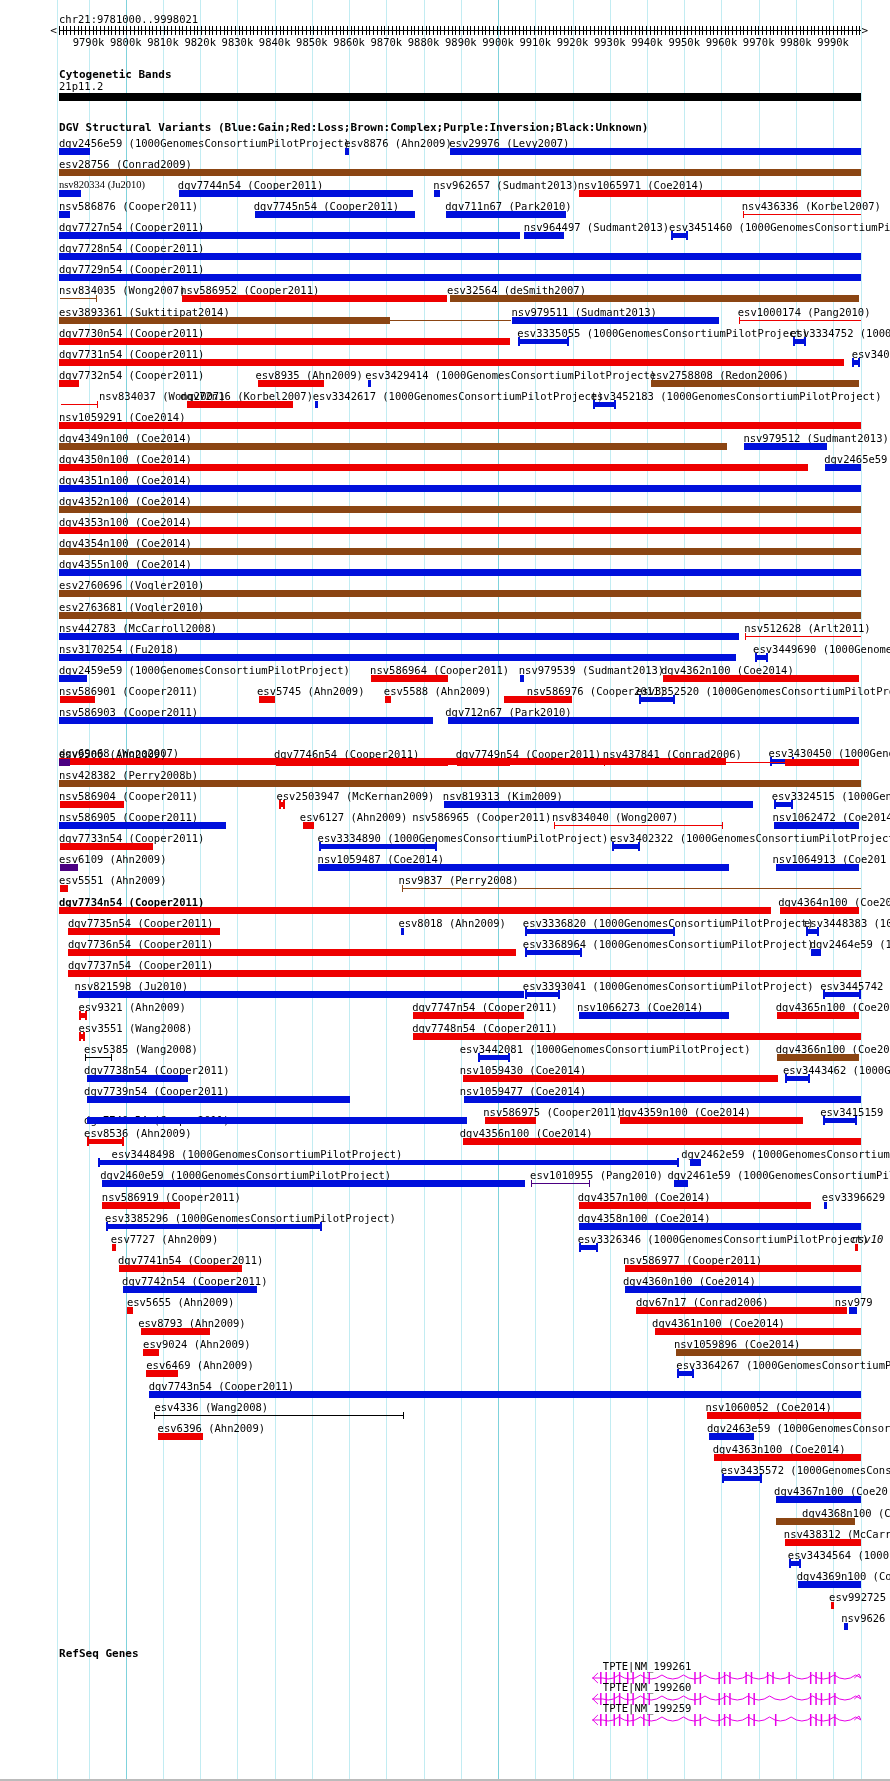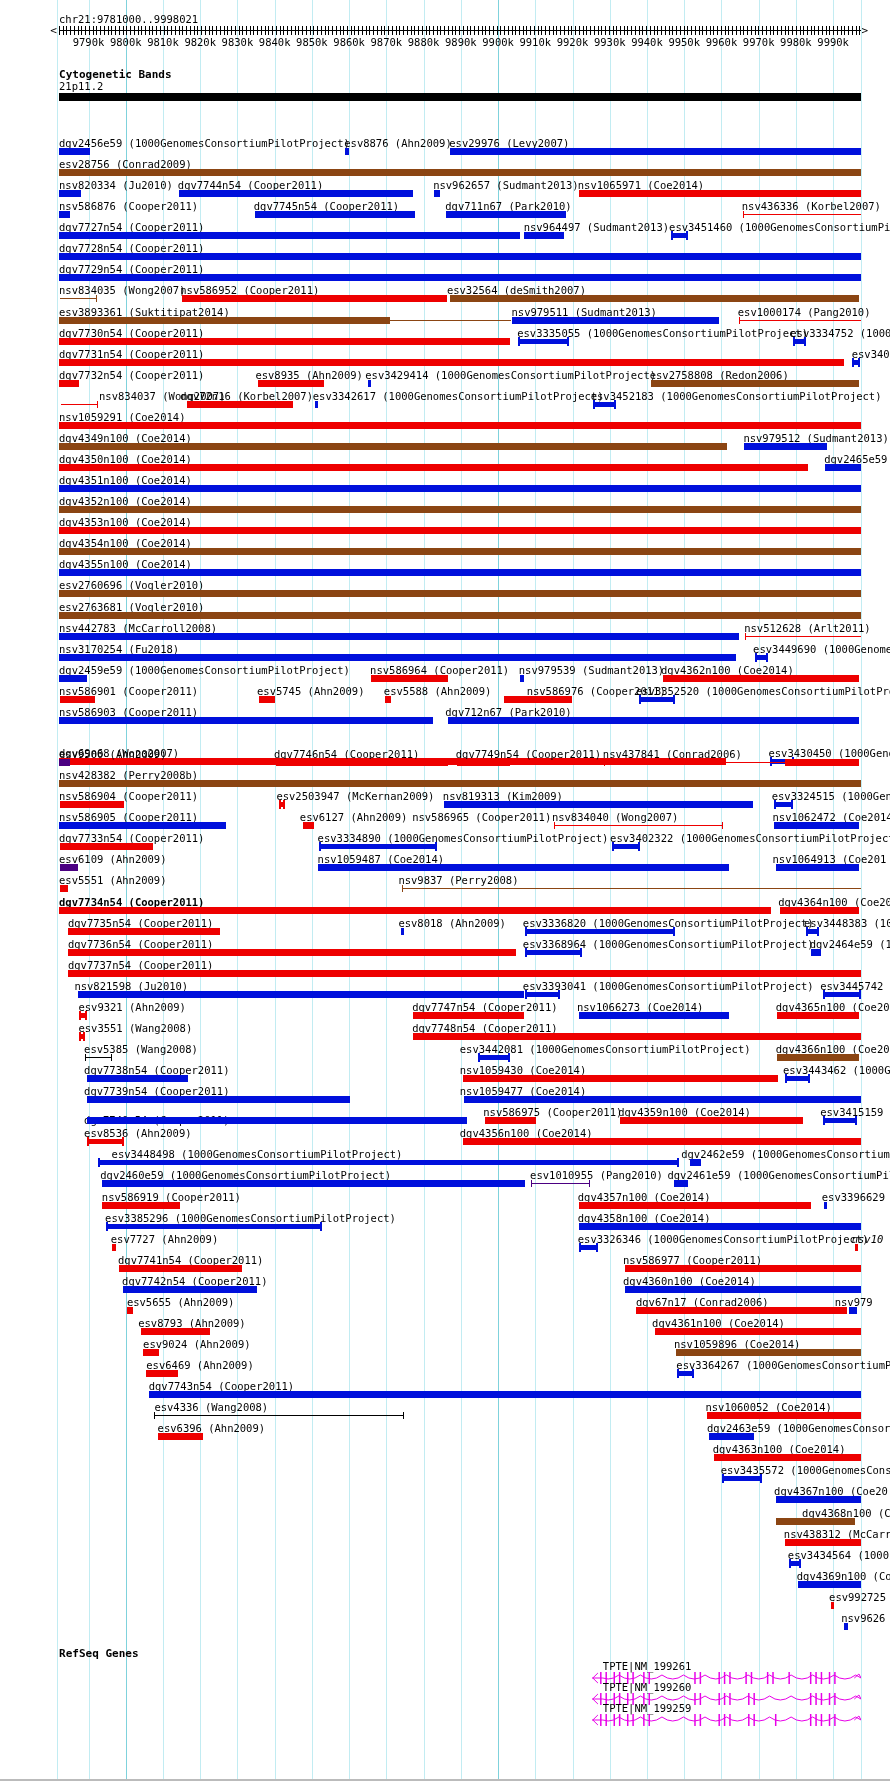--- a/index.html
+++ b/index.html
@@ -89,35 +89,36 @@
         <span class="tick-label" style="left: 82.4805%;">9960k</span>
         <span class="tick-label" style="left: 87.0883%;">9970k</span>
         <span class="tick-label" style="left: 91.6962%;">9980k</span>
         <span class="tick-label" style="left: 96.304%;">9990k</span>
       </div>
 
     <div class="hdr" style="top:68px;left:0.5%">Cytogenetic Bands</div>
     <div class="txt" style="top:80px;left:0.5%">21p11.2</div>
     <div id="cyto-bar" style="background: rgb(0, 0, 0);"></div>
 
+    <div class="hdr" style="top:121px;left:0.5%">DGV Structural Variants (Blue:Gain;Red:Loss;Brown:Complex;Purple:Inversion;Black:Unknown)</div>
     <div id="dgv-rows">
         <div class="trow" style="top: 137px;">
           <span class="flabel" style="left: 0.5%;">dgv2456e59 (1000GenomesConsortiumPilotProject)</span>
           <span class="flabel" style="left: 35.8%;">esv8876 (Ahn2009)</span>
           <span class="flabel" style="left: 48.8%;">esv29976 (Levy2007)</span>
           <div class="vb-solid" style="left: 0.5%; width: 3.8%; background: rgb(0, 16, 220);"></div>
           <div class="vb-solid" style="left: 35.9%; width: 0.5%; background: rgb(0, 16, 220);"></div>
           <div class="vb-solid" style="left: 48.9%; width: 50.9%; background: rgb(0, 16, 220);"></div>
         </div>
         <div class="trow" style="top: 158.07px;">
           <span class="flabel" style="left: 0.5%;">esv28756 (Conrad2009)</span>
           <div class="vb-solid" style="left: 0.5%; width: 99.3%; background: rgb(139, 69, 19);"></div>
         </div>
         <div class="trow" style="top: 179.14px;">
-          <span class="flabel" style="left: 0.5%;">nsv820334 (Ju2010)</span>
+          <span class="flabel" style="left: 0.5%; font-family: Liberation Serif, serif;">nsv820334 (Ju2010)</span>
           <span class="flabel" style="left: 15.2%;">dgv7744n54 (Cooper2011)</span>
           <span class="flabel" style="left: 46.8%;">nsv962657 (Sudmant2013)</span>
           <span class="flabel" style="left: 64.7%;">nsv1065971 (Coe2014)</span>
           <div class="vb-solid" style="left: 0.5%; width: 2.7%; background: rgb(0, 16, 220);"></div>
           <div class="vb-solid" style="left: 15.3%; width: 29%; background: rgb(0, 16, 220);"></div>
           <div class="vb-solid" style="left: 46.9%; width: 0.8%; background: rgb(0, 16, 220);"></div>
           <div class="vb-solid" style="left: 64.8%; width: 35%; background: rgb(238, 0, 0);"></div>
         </div>
         <div class="trow" style="top: 200.21px;">
           <span class="flabel" style="left: 0.5%;">nsv586876 (Cooper2011)</span>

